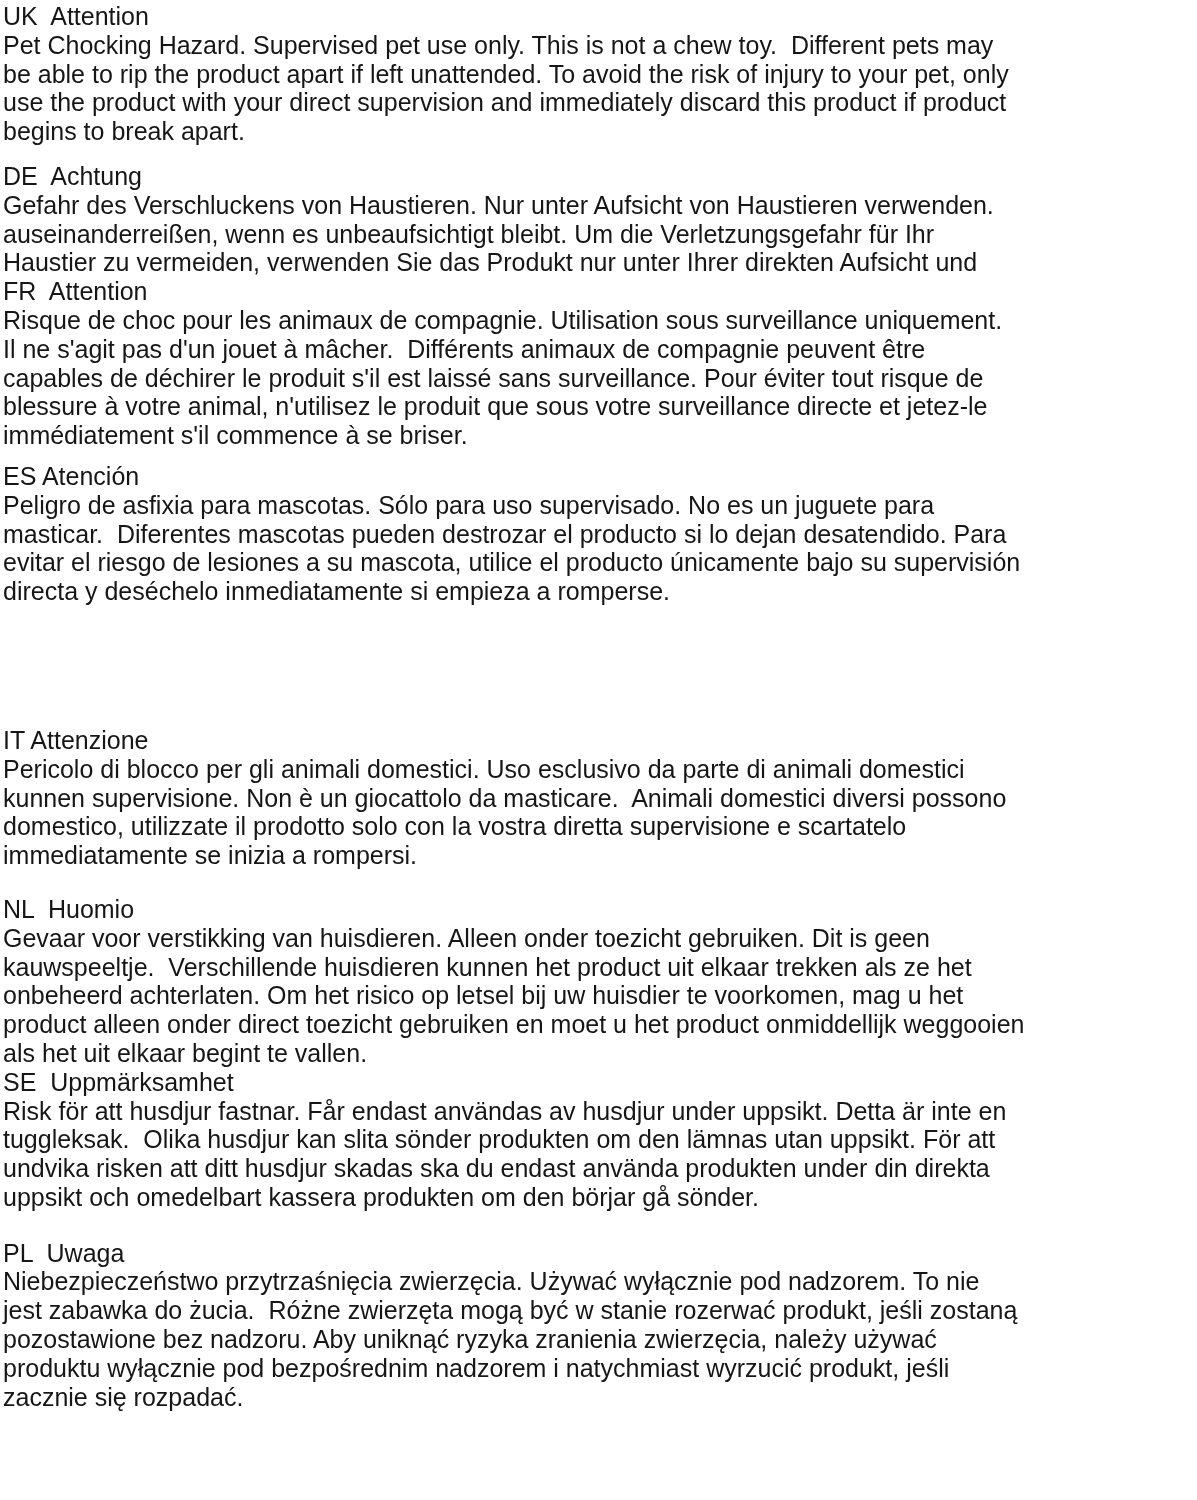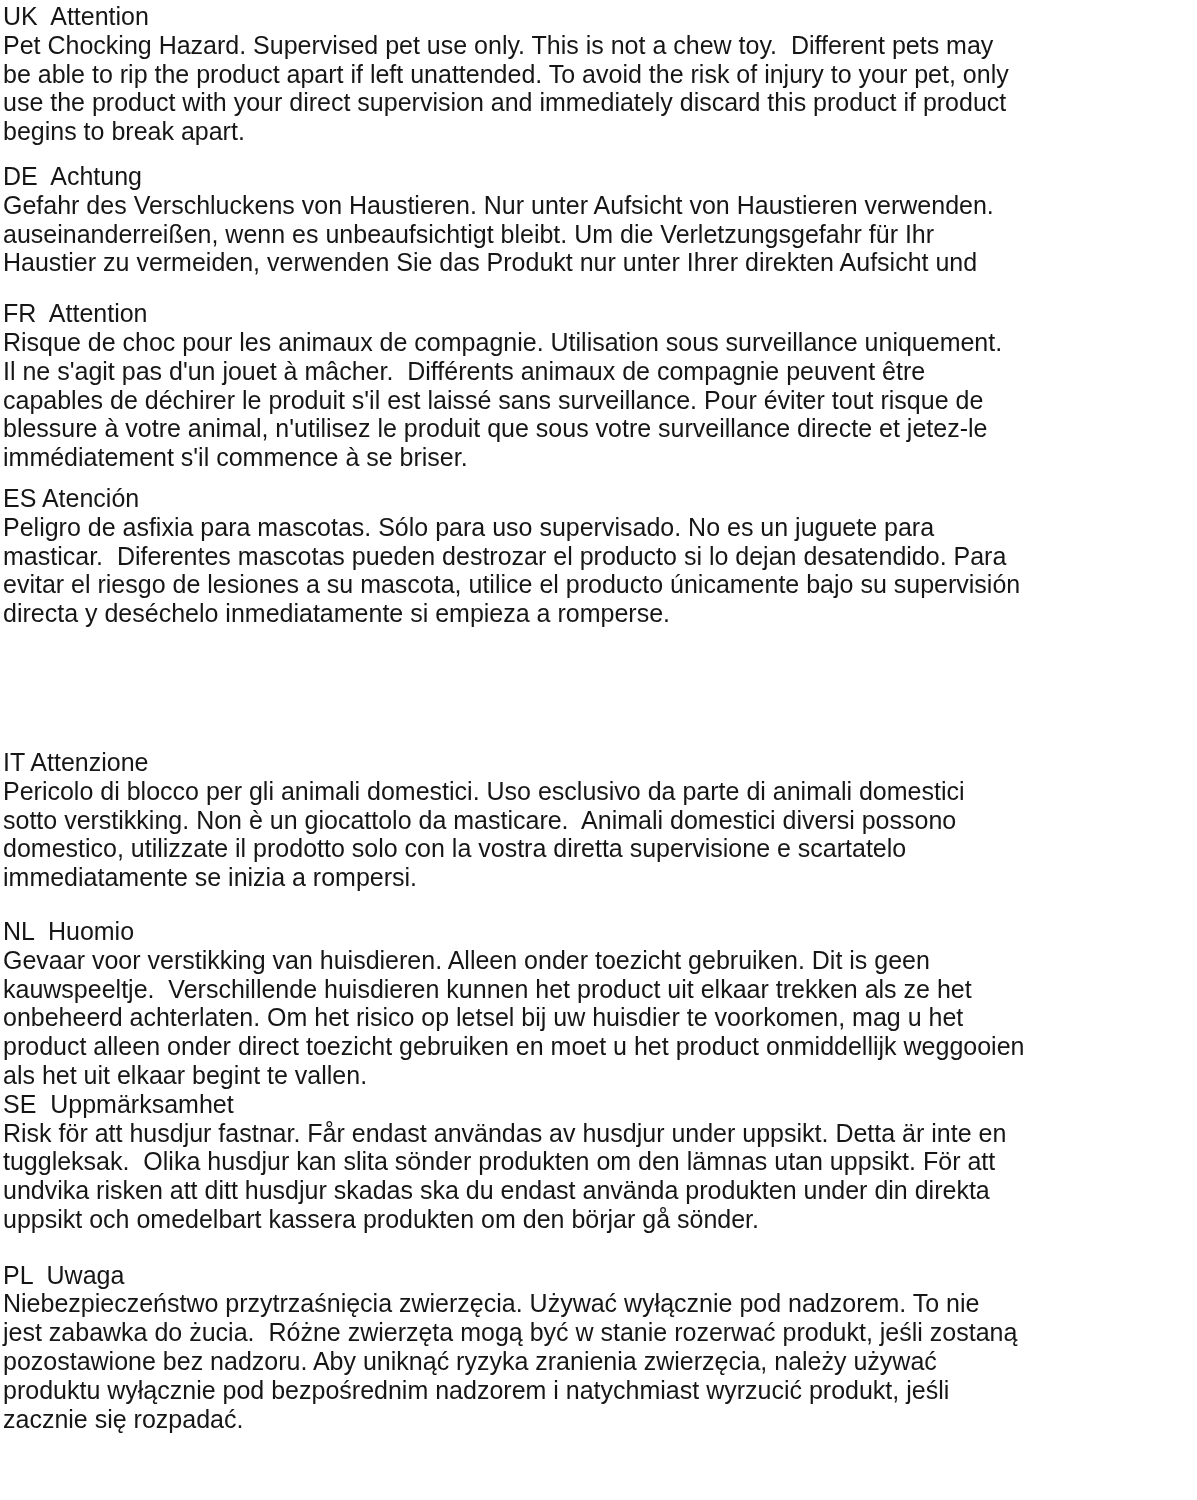--- a/index.html
+++ b/index.html
@@ -18,21 +18,21 @@
     font-size: 25px;
     line-height: 28.8px;
     font-weight: 400;
   }
   .line {
     white-space: pre;       
     height: 28.8px;
   }
   .section { margin: 0; }
   .section-de { margin-top: 16px; }
-  .section-fr { margin-top: 22px; }
+  .section-fr { }
   .section-es { margin-top: 12px; }
   .section-it { margin-top: 120px; }   
   .section-nl { margin-top: 25px; }
   .section-se { }
   .section-pl { margin-top: 27px; }
 </style>
 </head>
 <body>
 
 <main class="doc">
@@ -65,21 +65,21 @@
     <div class="line heading">ES Atención</div>
     <div class="line">Peligro de asfixia para mascotas. Sólo para uso supervisado. No es un juguete para</div>
     <div class="line">masticar.  Diferentes mascotas pueden destrozar el producto si lo dejan desatendido. Para</div>
     <div class="line">evitar el riesgo de lesiones a su mascota, utilice el producto únicamente bajo su supervisión</div>
     <div class="line">directa y deséchelo inmediatamente si empieza a romperse.</div>
   </section>
 
   <section class="section section-it">
     <div class="line heading">IT Attenzione</div>
     <div class="line">Pericolo di blocco per gli animali domestici. Uso esclusivo da parte di animali domestici</div>
-    <div class="line">sotto verstikking. Non è un giocattolo da masticare.  Animali domestici diversi possono</div>
+    <div class="line">kunnen supervisione. Non è un giocattolo da masticare.  Animali domestici diversi possono</div>
     <div class="line">domestico, utilizzate il prodotto solo con la vostra diretta supervisione e scartatelo</div>
     <div class="line">immediatamente se inizia a rompersi.</div>
   </section>
 
   <section class="section section-nl">
     <div class="line heading">NL  Huomio</div>
     <div class="line">Gevaar voor verstikking van huisdieren. Alleen onder toezicht gebruiken. Dit is geen</div>
     <div class="line">kauwspeeltje.  Verschillende huisdieren kunnen het product uit elkaar trekken als ze het</div>
     <div class="line">onbeheerd achterlaten. Om het risico op letsel bij uw huisdier te voorkomen, mag u het</div>
     <div class="line">product alleen onder direct toezicht gebruiken en moet u het product onmiddellijk weggooien</div>

